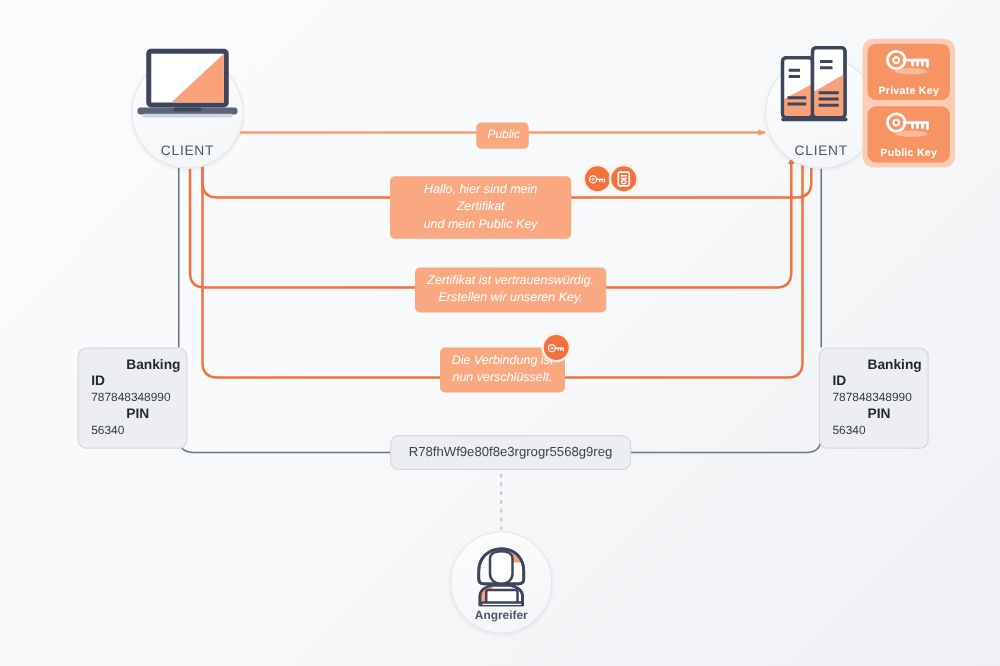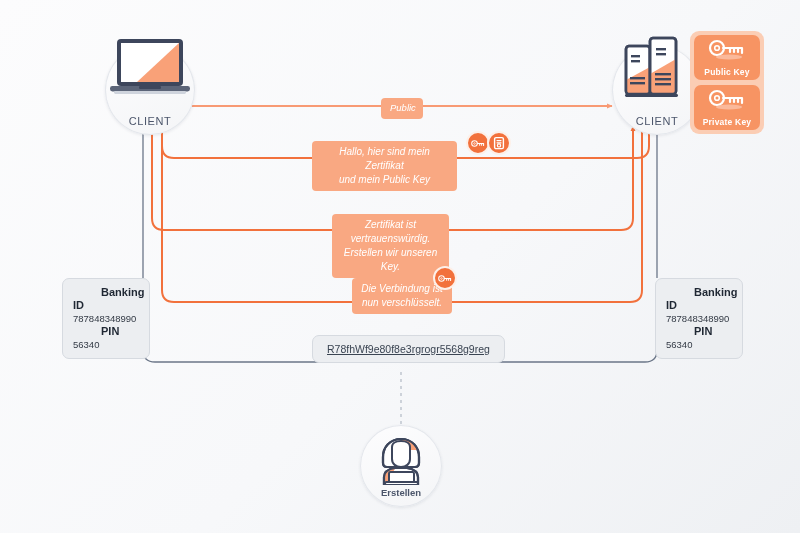--- a/index.html
+++ b/index.html
@@ -147,30 +147,30 @@
   </div>
 
   <div class="keypanel">
     <div class="keybox">
       <svg width="40" height="22" viewBox="0 0 40 22">
         <circle cx="10" cy="9" r="7" fill="none" stroke="#ffffff" stroke-width="2.2"></circle>
         <circle cx="10" cy="9" r="2.3" fill="none" stroke="#ffffff" stroke-width="1.6"></circle>
         <path d="M16,9 L35,9 M35,9 L35,14 M31,9 L31,13 M27,9 L27,13 M23,9 L23,13" stroke="#ffffff" stroke-width="2.2" fill="none" stroke-linecap="round"></path>
         <ellipse cx="22" cy="18" rx="13" ry="2.6" fill="#fbc0a4" opacity=".85"></ellipse>
       </svg>
-      <span class="keybox-label">Public Key</span>
+      <span class="keybox-label">Private Key</span>
     </div>
     <div class="keybox">
       <svg width="40" height="22" viewBox="0 0 40 22">
         <circle cx="10" cy="9" r="7" fill="none" stroke="#ffffff" stroke-width="2.2"></circle>
         <circle cx="10" cy="9" r="2.3" fill="none" stroke="#ffffff" stroke-width="1.6"></circle>
         <path d="M16,9 L35,9 M35,9 L35,14 M31,9 L31,13 M27,9 L27,13 M23,9 L23,13" stroke="#ffffff" stroke-width="2.2" fill="none" stroke-linecap="round"></path>
         <ellipse cx="22" cy="18" rx="13" ry="2.6" fill="#fbc0a4" opacity=".85"></ellipse>
       </svg>
-      <span class="keybox-label">Private Key</span>
+      <span class="keybox-label">Public Key</span>
     </div>
   </div>
 
   <div class="pill" style="left:381px;top:98px;width:42px;">Public</div>
 
   <div class="pill wide" style="left:312px;top:141px;width:145px;">Hallo, hier sind mein Zertifikat
 und mein Public Key</div>
   <div class="badge" style="left:466px;top:131px;">
     <svg width="14" height="9" viewBox="0 0 20 11">
       <circle cx="5" cy="5.5" r="4" fill="none" stroke="#ffffff" stroke-width="1.5"></circle>
@@ -179,21 +179,21 @@
     </svg>
   </div>
   <div class="badge" style="left:487px;top:131px;">
     <svg width="12" height="14" viewBox="0 0 12 14">
       <rect x="1.6" y="1.6" width="8.8" height="11" rx="1.4" fill="none" stroke="#ffffff" stroke-width="1.4"></rect>
       <path d="M4,4.6 L8,4.6 M4,6.8 L8,6.8" stroke="#ffffff" stroke-width="1.2" stroke-linecap="round"></path>
       <circle cx="6" cy="9.4" r="1.6" fill="none" stroke="#ffffff" stroke-width="1.2"></circle>
     </svg>
   </div>
 
-  <div class="pill wide" style="left:332px;top:214px;width:117px;">Zertifikat ist vertrauenswürdig.
+  <div class="pill wide" style="left:332px;top:214px;width:153px;">Zertifikat ist vertrauenswürdig.
 Erstellen wir unseren Key.</div>
 
   <div class="pill wide" style="left:352px;top:278px;width:100px;">Die Verbindung ist
 nun verschlüsselt.</div>
   <div class="badge" style="left:433px;top:266px;">
     <svg width="14" height="9" viewBox="0 0 20 11">
       <circle cx="5" cy="5.5" r="4" fill="none" stroke="#ffffff" stroke-width="1.5"></circle>
       <circle cx="5" cy="5.5" r="1.2" fill="none" stroke="#ffffff" stroke-width="1"></circle>
       <path d="M9,5.5 L18,5.5 M18,5.5 L18,8.4 M15.2,5.5 L15.2,8 M12.4,5.5 L12.4,8" stroke="#ffffff" stroke-width="1.5" fill="none" stroke-linecap="round"></path>
     </svg>
@@ -206,26 +206,26 @@
     <span>56340</span>
   </div>
 
   <div class="databox" style="left:655px;top:278px;width:88px;">
     <b>Banking ID</b><br>
     <span>787848348990</span><br>
     <b>PIN</b><br>
     <span>56340</span>
   </div>
 
-  <div class="cipherbox" style="left:312px;top:335px;text-decoration:underline;">
+  <div class="cipherbox" style="left:312px;top:348px;">
     <span>R78fhWf9e80f8e3rgrogr5568g9reg</span>
   </div>
 
   <div class="node-circle" style="left:360px;top:425px;width:82px;height:82px;">
-    <span class="att-label">Erstellen</span>
+    <span class="att-label">Angreifer</span>
   </div>
   <div style="position:absolute;left:374px;top:437px;">
     <svg width="54" height="48" viewBox="0 0 54 48">
 
       <path d="M27,2 C16,2 9,10 9,20 L9,26 C9,29 11,30 13,30 L41,30
                C43,30 45,29 45,26 L45,20 C45,10 38,2 27,2 z" fill="#ffffff" stroke="#3d465c" stroke-width="2.2"></path>
       <path d="M27,2 C34,2 40,6 43,13 L31,13 L27,2 z" fill="#f9a178"></path>
       <path d="M27,2 C16,2 9,10 9,20 L9,26 C9,29 11,30 13,30 L41,30
                C43,30 45,29 45,26 L45,20 C45,10 38,2 27,2 z" fill="none" stroke="#3d465c" stroke-width="2.2"></path>
 

